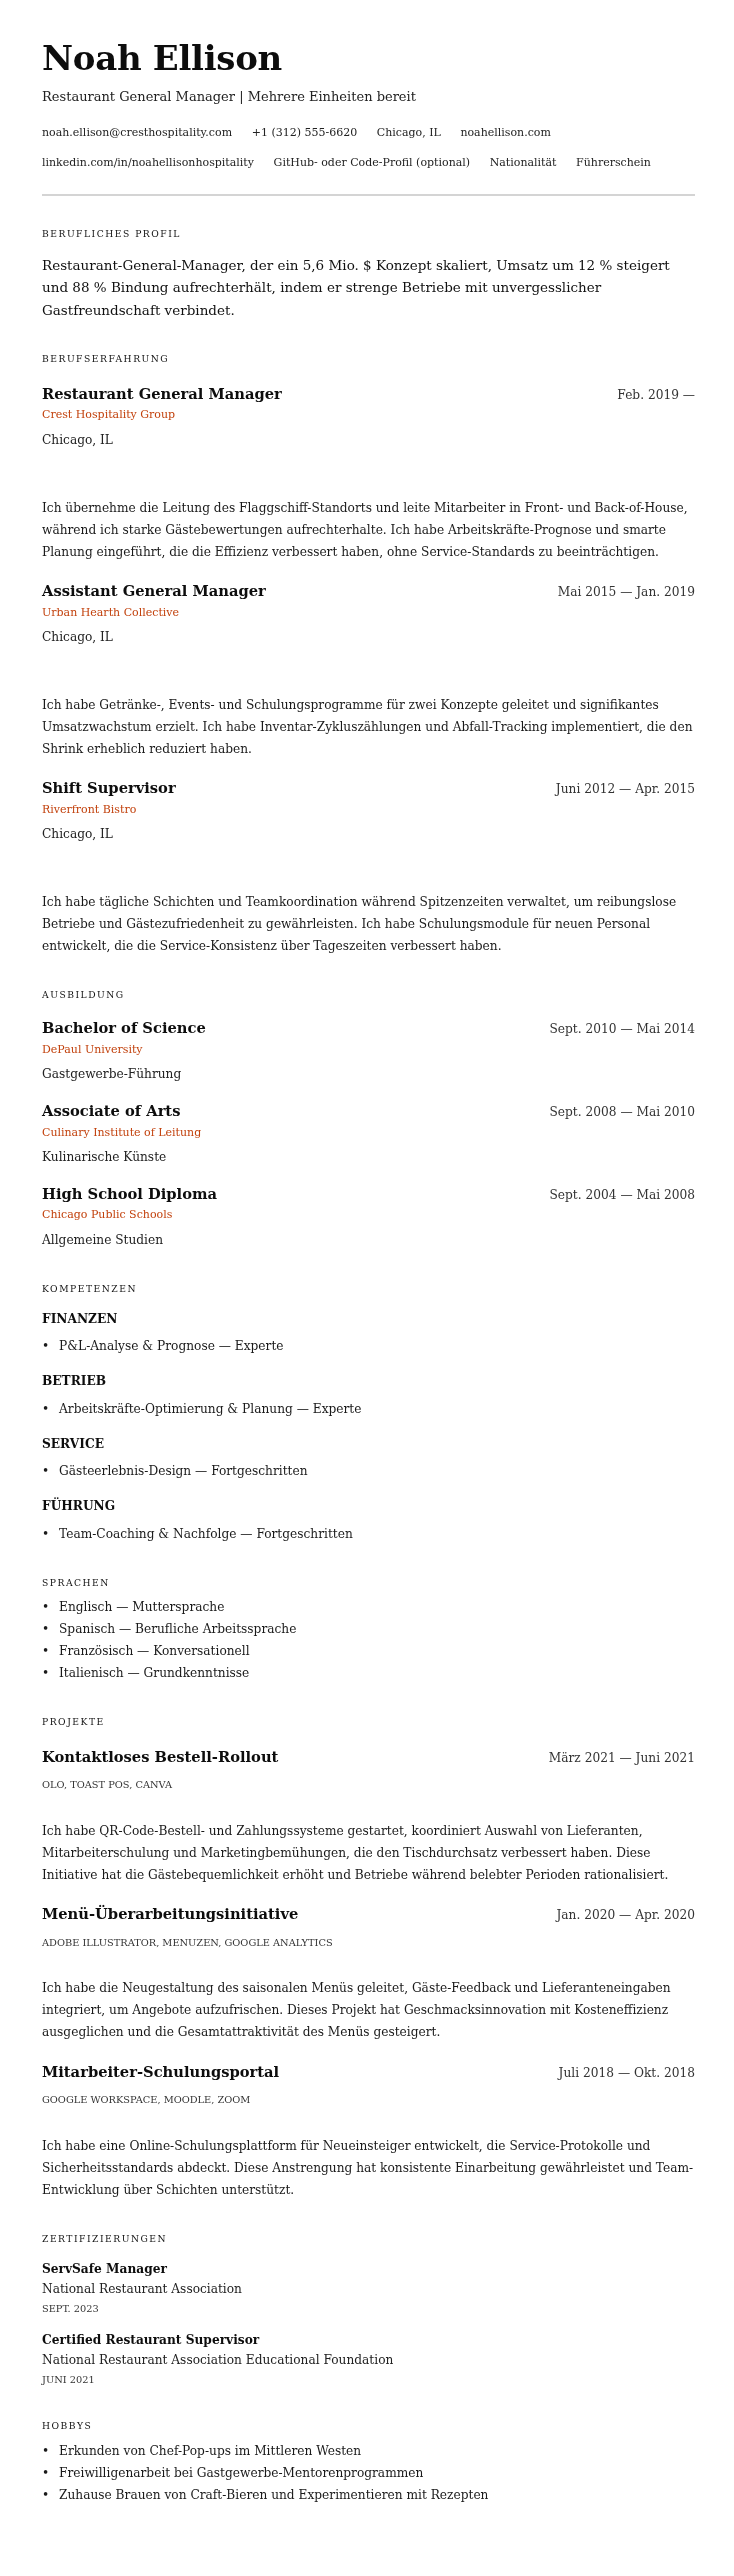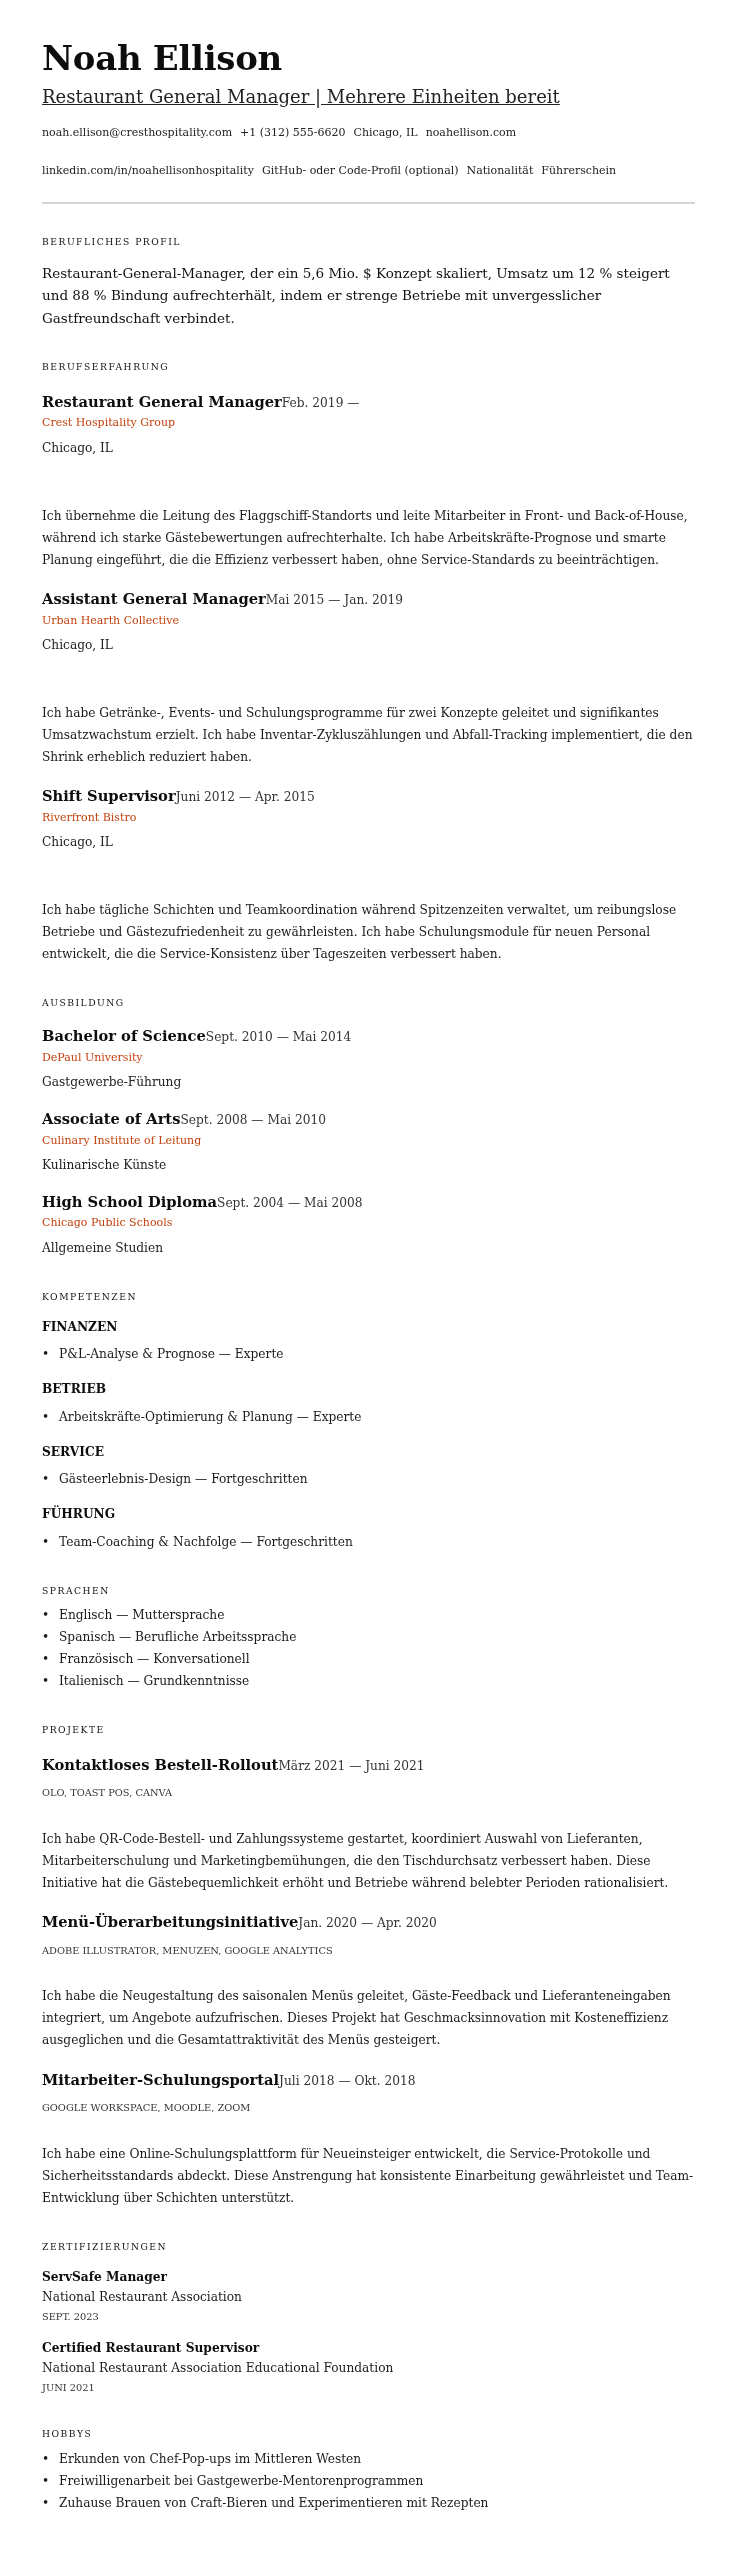--- a/index.html
+++ b/index.html
@@ -5,29 +5,29 @@
   * { box-sizing: border-box; margin: 0; padding: 0; }
   html, body { background: #ffffff; }
   body {
     width: 734px;
     min-height: 2576px;
     font-family: "DejaVu Serif", serif;
     color: #1a1a1a;
   }
   .page { padding: 37px 39px 37px 42px; width: 734px; }
   .name { font-size: 34px; font-weight: bold; color: #0d0d0d; line-height: 42px; letter-spacing: -0.3px; }
-  .headline { font-size: 18px; color: #222; margin-top: 8.6px; line-height: 18.4px; text-decoration: underline; }
-  .contacts { display: flex; flex-wrap: wrap; margin-top: 12.2px; column-gap: 19.6px; row-gap: 0; gap: 8px; }
+  .headline { font-size: 13px; color: #222; margin-top: 8.6px; line-height: 18.4px; }
+  .contacts { display: flex; flex-wrap: wrap; margin-top: 12.2px; column-gap: 19.6px; row-gap: 0; }
   .contact { font-size: 11px; color: #222; line-height: 30px; }
   .divider { height: 1.8px; background: #d4d4d4; margin-top: 16px; width: 653px; }
   .section { margin-top: 32px; width: 653px; }
   .section-title { font-size: 9.2px; font-weight: normal; letter-spacing: 1.5px; color: #111; text-transform: uppercase; line-height: 12.2px; }
   .profile { font-size: 13.5px; line-height: 22.6px; color: #111; margin-top: 13.5px; }
   .entry { margin-top: 18.4px; }
-  .entry-head { display: flex; align-items: baseline; }
+  .entry-head { display: flex; justify-content: space-between; align-items: baseline; }
   .entry-title { font-size: 14.7px; font-weight: bold; color: #0d0d0d; line-height: 19.6px; }
   .entry-date { font-size: 12.2px; color: #333; line-height: 18.4px; }
   .entry-sub { font-size: 11px; color: #c2410c; line-height: 22px; }
   .entry-loc { font-size: 12.2px; color: #222; line-height: 22px; margin-top: 2.4px; }
   .entry-desc { font-size: 12.2px; line-height: 22px; color: #1a1a1a; margin-top: 46px; }
   .edu-entry { margin-top: 16px; }
   .edu-entry:first-of-type { margin-top: 17px; }
   .skill-cat { font-size: 12.2px; font-weight: bold; color: #0d0d0d; margin-top: 14.7px; line-height: 18.4px; }
   ul.bullets { list-style: none; margin-top: 7.3px; }
   ul.bullets li { font-size: 12.2px; line-height: 22px; color: #1a1a1a; position: relative; padding-left: 17px; }

